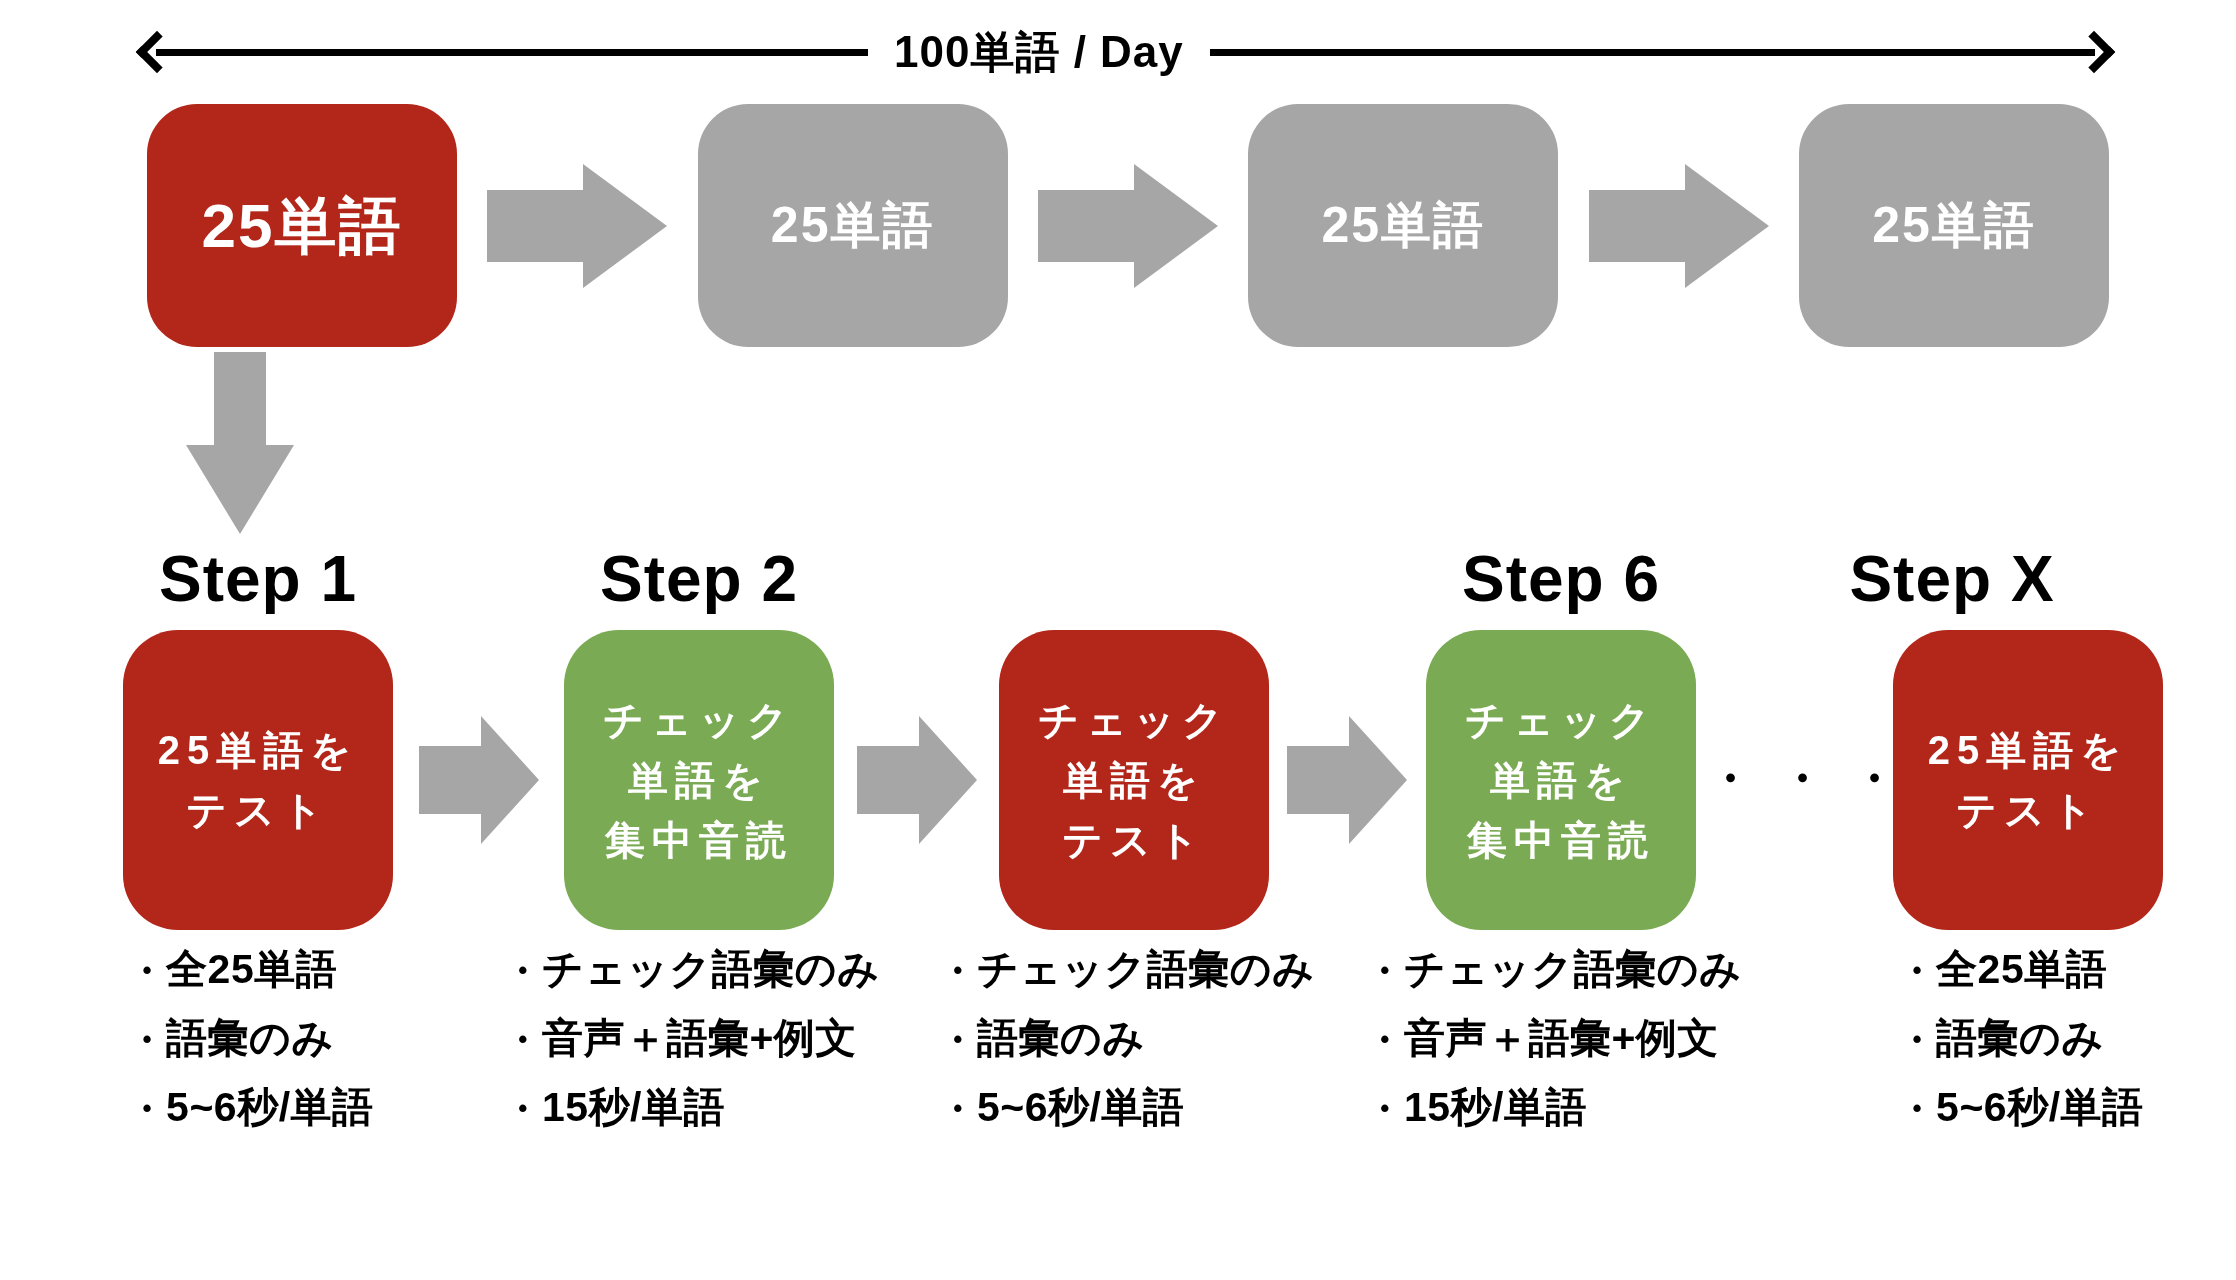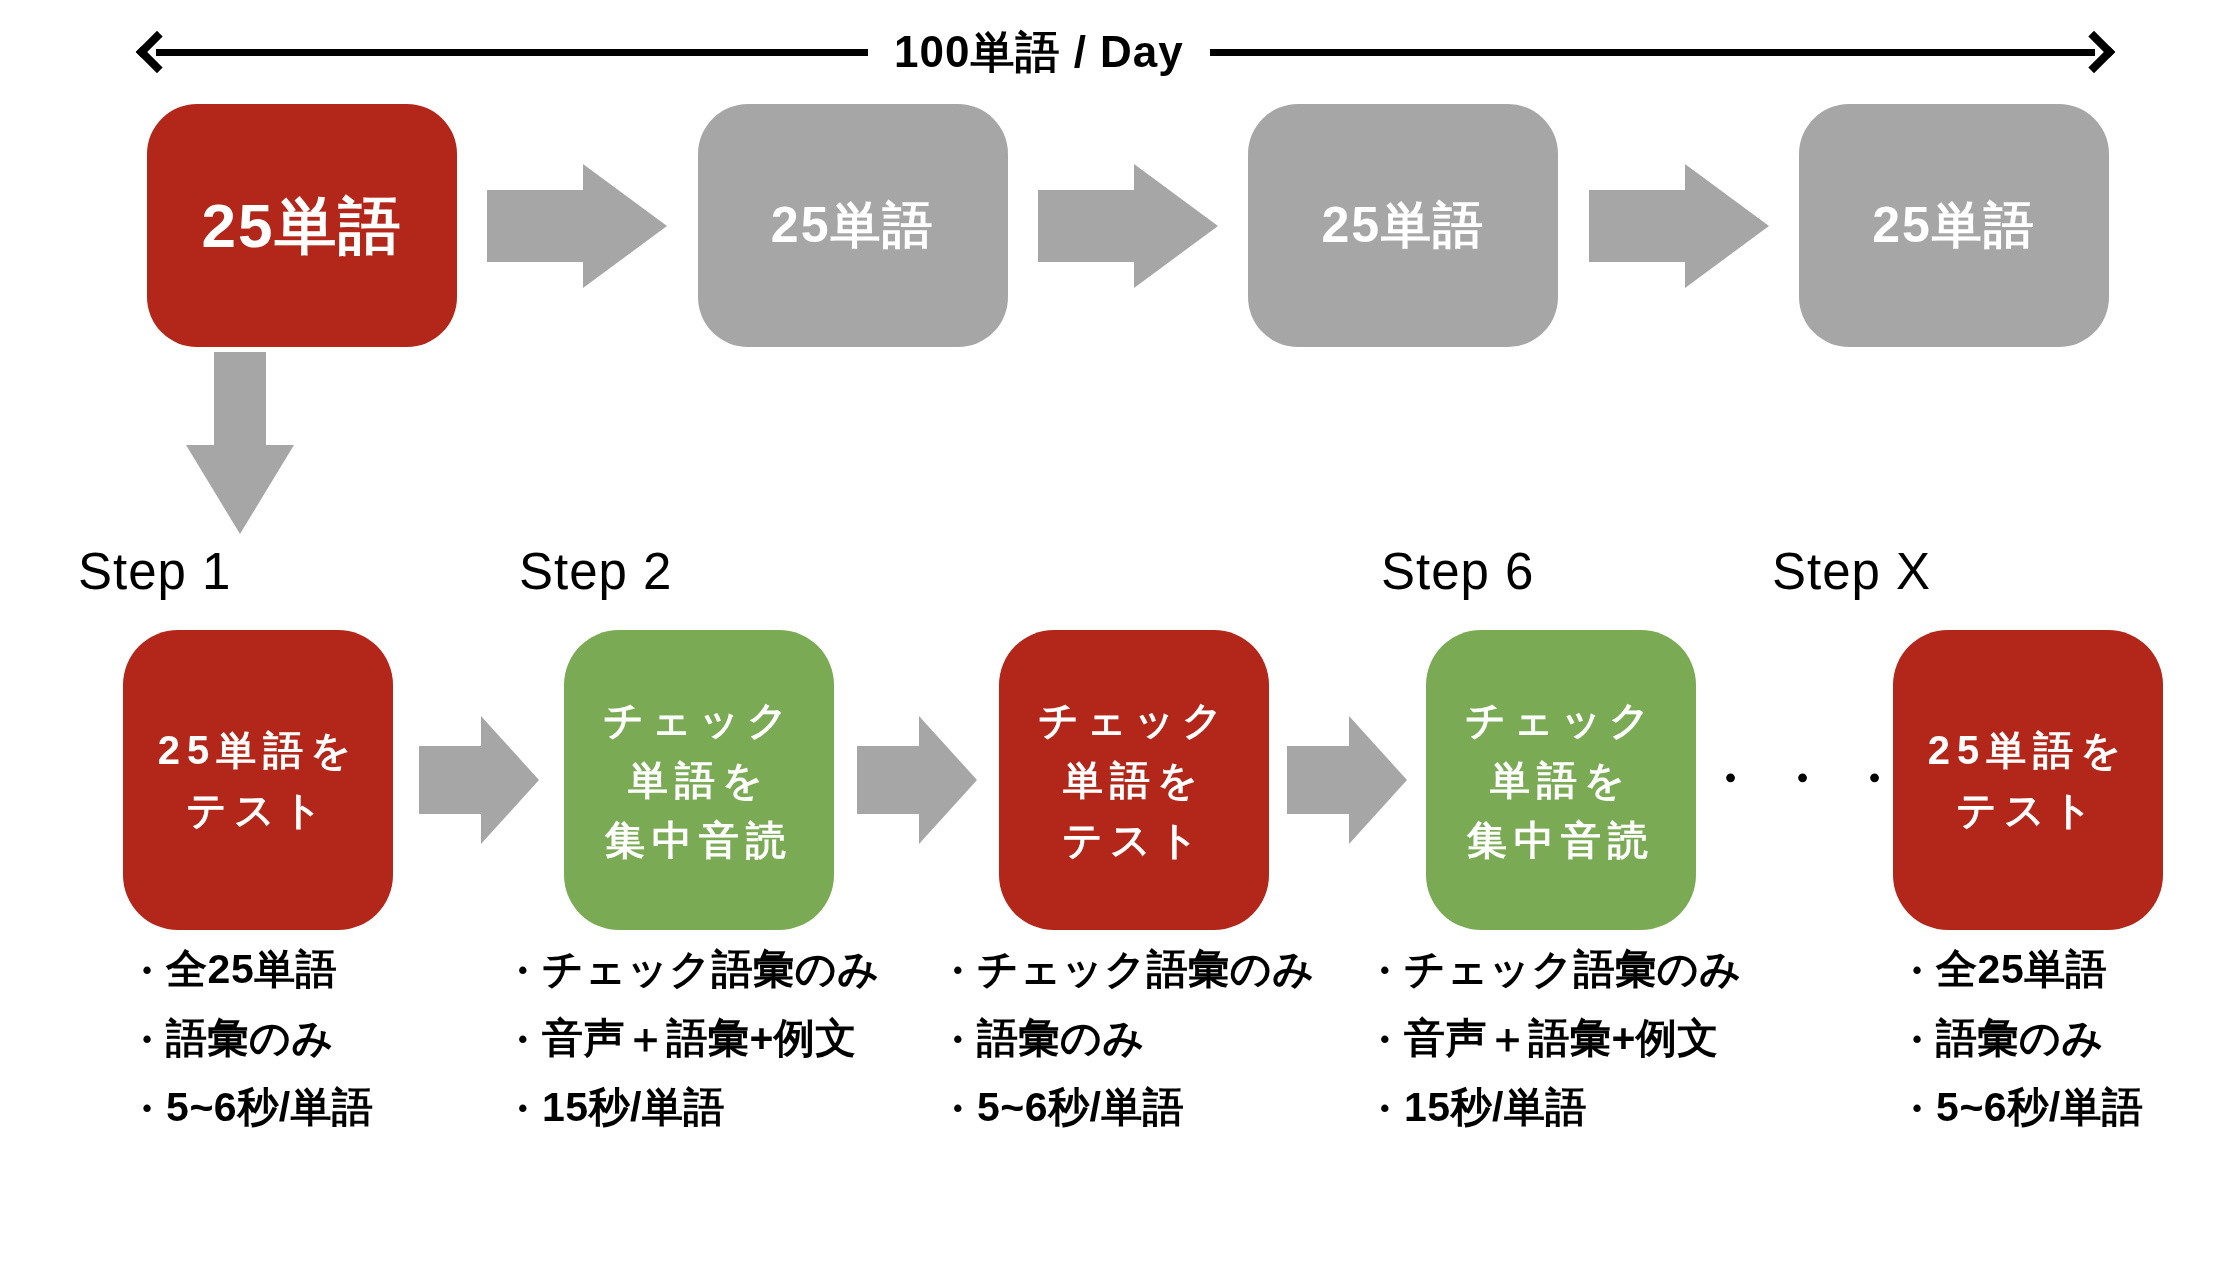--- a/index.html
+++ b/index.html
@@ -23,21 +23,21 @@
   .top-row{position:absolute;left:123px;top:104px;width:1962px;height:243px;display:flex;justify-content:space-between;align-items:flex-start;}
   .flow-box{width:310px;height:243px;border-radius:50px;display:flex;align-items:center;justify-content:center;
             color:#fff;font-weight:800;font-size:50px;letter-spacing:2px;flex:0 0 auto;}
   .flow-box.first{font-size:62px;}
   .block-arrow{flex:0 0 auto;align-self:center;}
   .block-arrow polygon, .down-arrow polygon, .step-arrow polygon{fill:var(--gray);}
 
   .down-arrow{position:absolute;left:162px;top:352px;z-index:3;}
 
   
-  .step-label{position:absolute;top:542px;width:360px;text-align:left;font-size:51px;font-weight:400;letter-spacing:1px;}
+  .step-label{position:absolute;top:542px;width:360px;text-align:center;font-size:64px;font-weight:700;letter-spacing:1px;}
   .step-box{position:absolute;top:630px;width:270px;height:300px;border-radius:55px;display:flex;align-items:center;justify-content:center;
             text-align:center;color:#fff;font-weight:800;font-size:40px;line-height:1.5;letter-spacing:7px;white-space:pre-line;}
   .step-arrow{position:absolute;top:716px;}
   .ellipsis{position:absolute;top:748px;left:1641px;width:300px;font-size:46px;font-weight:800;letter-spacing:26px;text-align:center;}
 
   .bullets{position:absolute;top:942px;width:440px;display:flex;flex-direction:column;align-items:center;}
   .bullets .inner{display:flex;flex-direction:column;align-items:flex-start;}
   .bullet-line{display:flex;align-items:center;font-size:41px;font-weight:800;margin-bottom:14px;white-space:nowrap;letter-spacing:0.5px;}
   .bullet-line .dot{font-size:26px;margin-right:14px;line-height:1;}
 </style>

